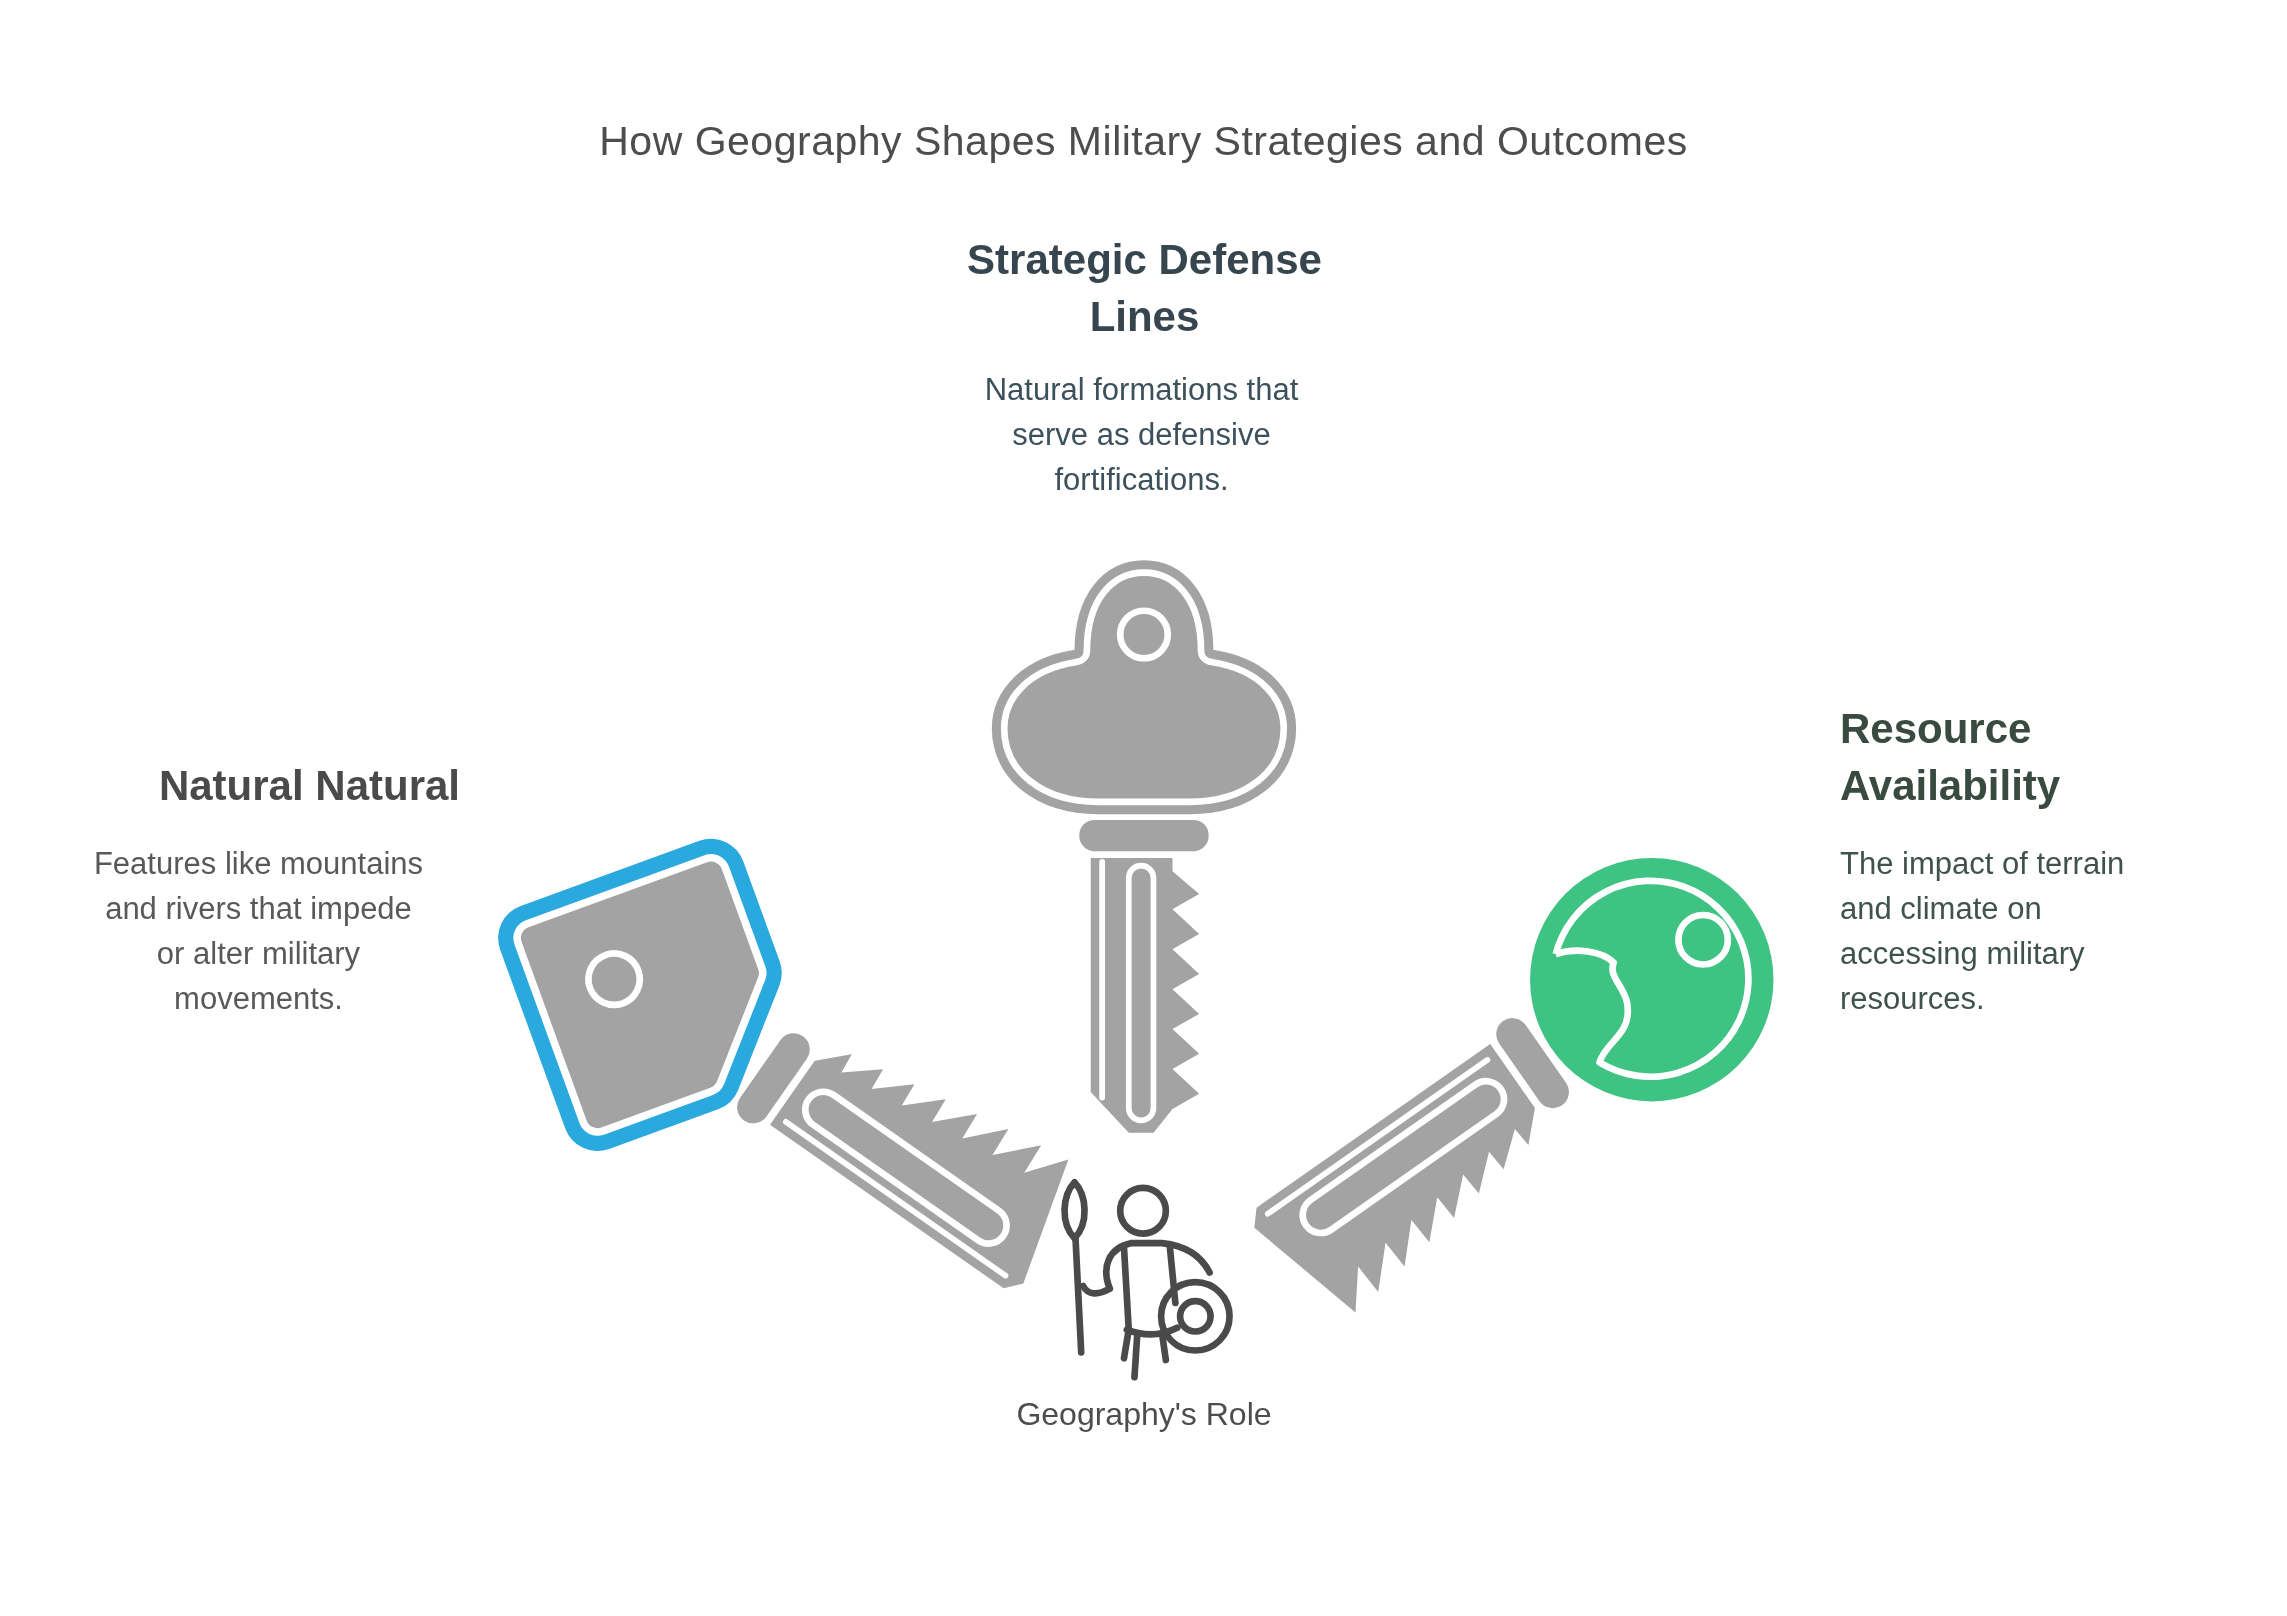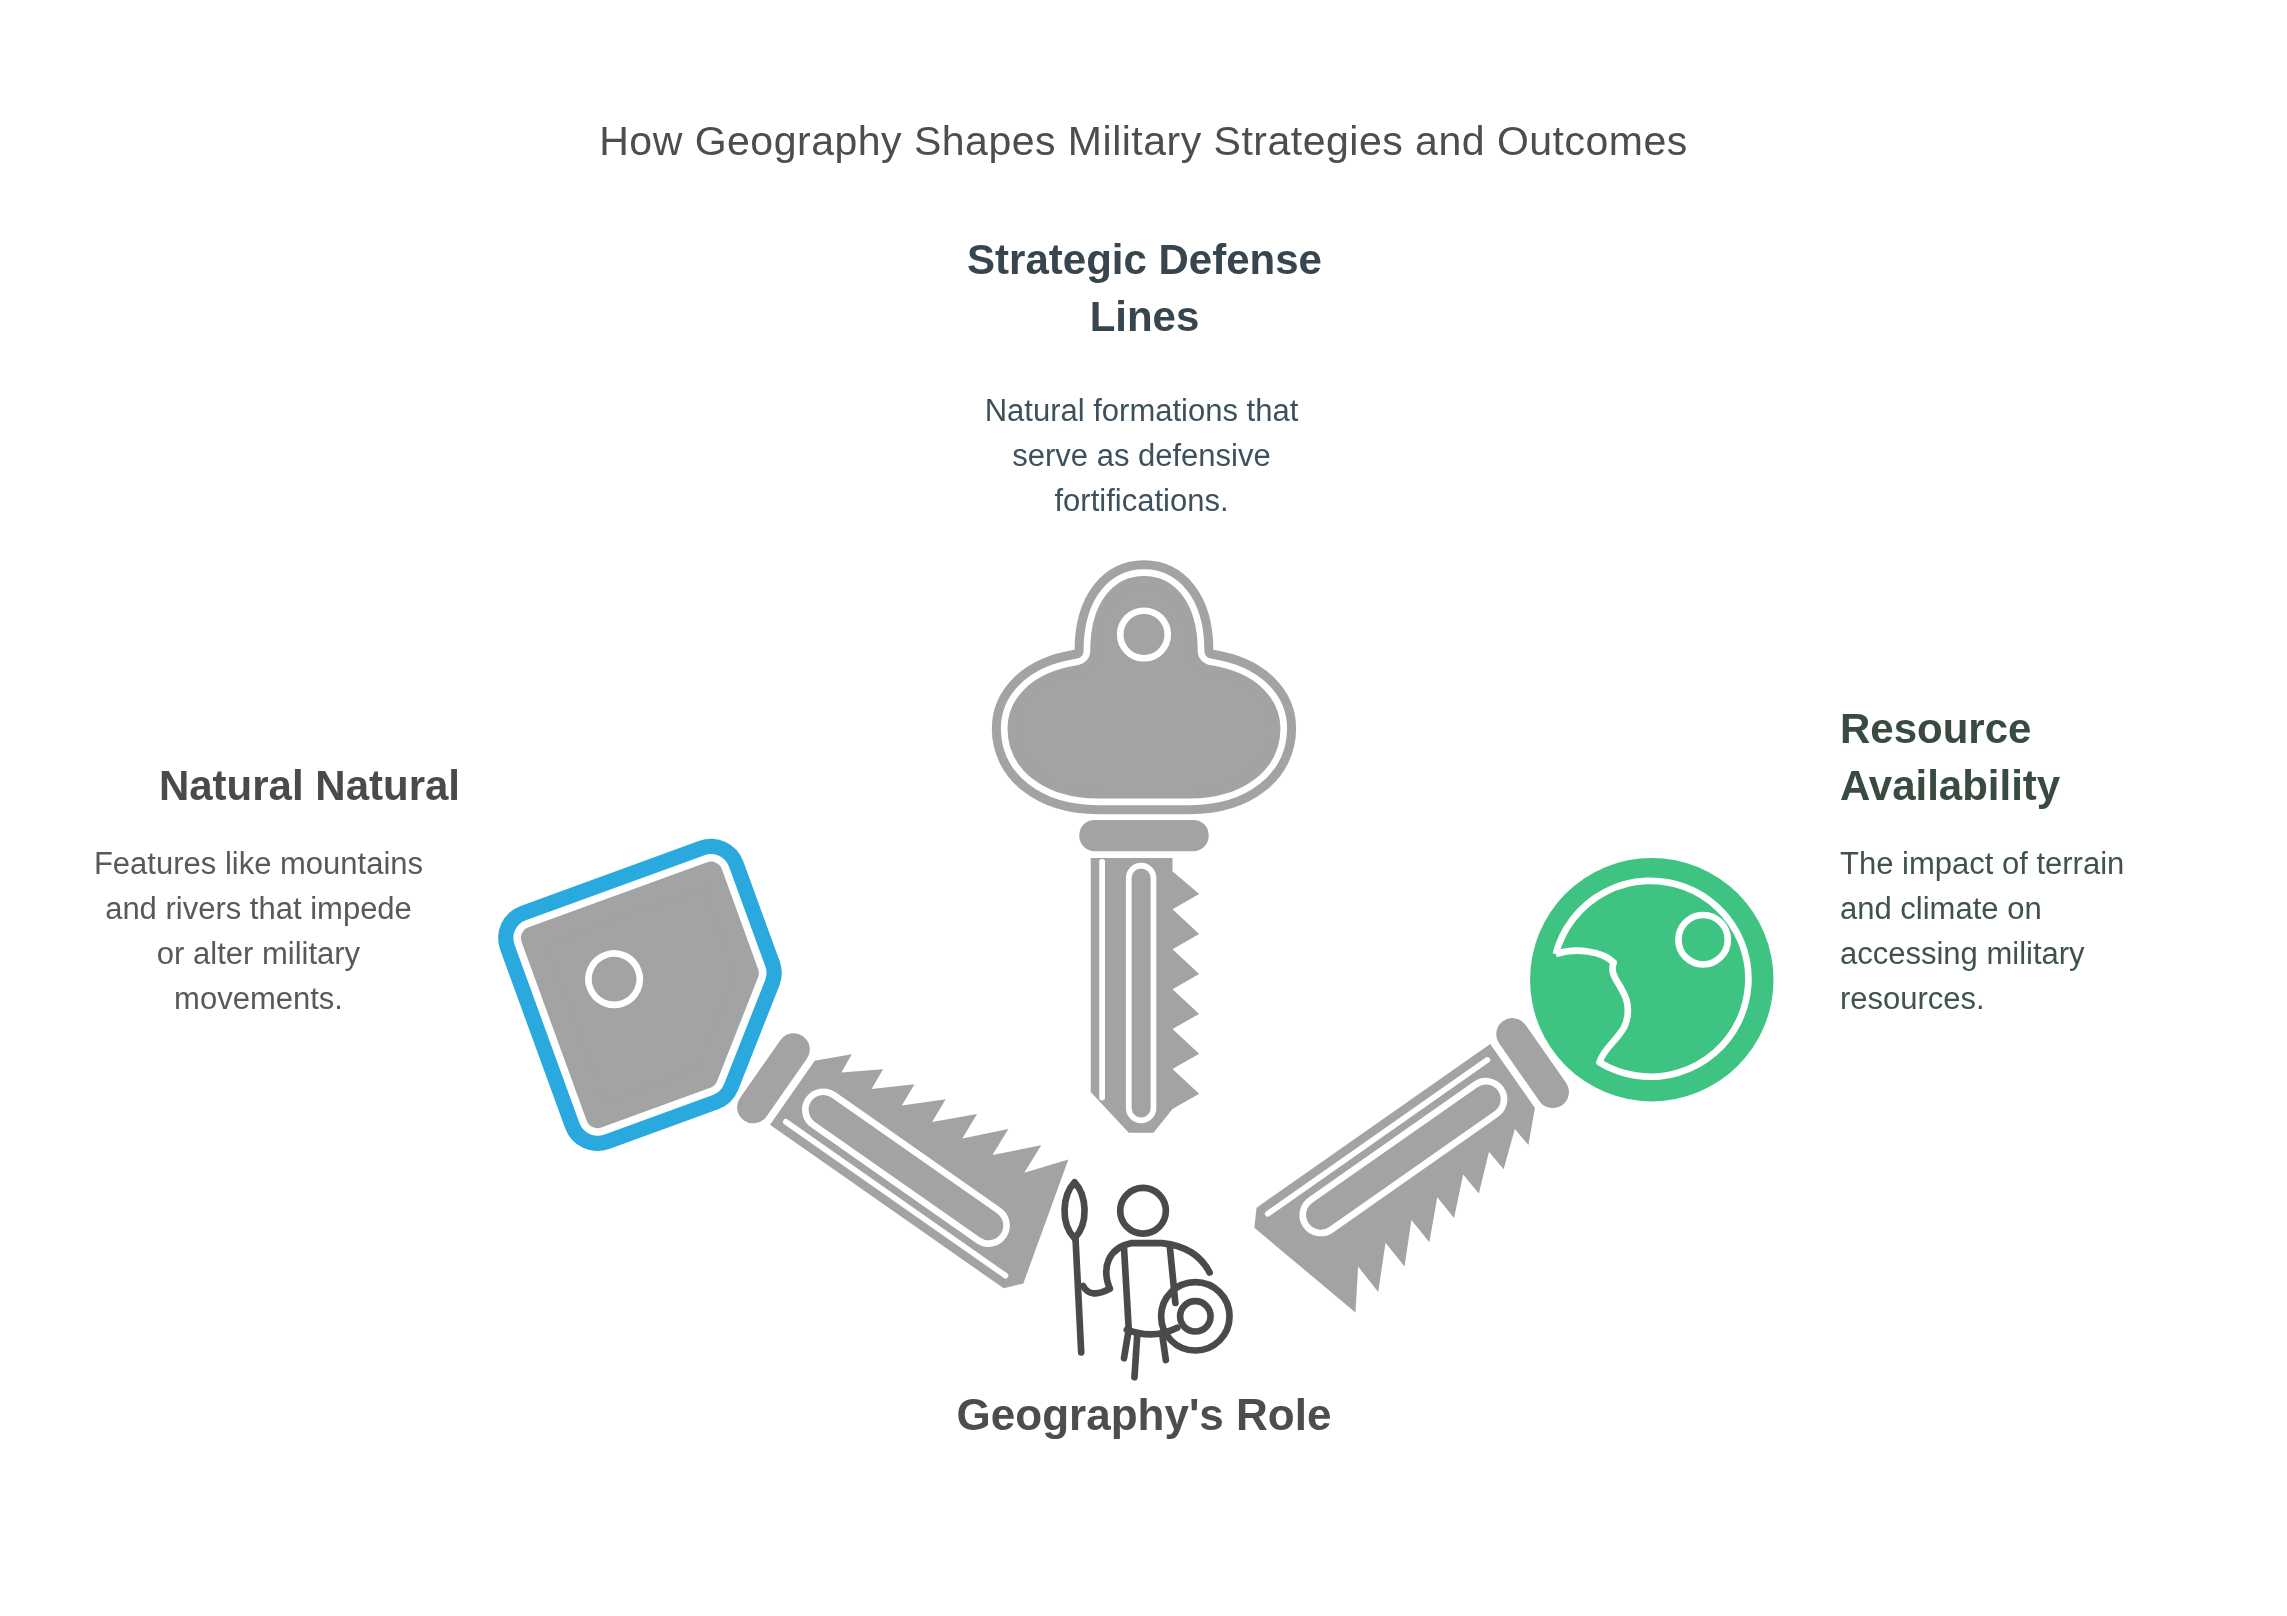--- a/index.html
+++ b/index.html
@@ -9,30 +9,30 @@
   }
   .abs { position:absolute; }
   .title {
     top:118px; left:0; width:2287px; text-align:center;
     font-size:41px; color:#4d4d4d; letter-spacing:0.5px;
   }
   .heading { font-weight:bold; font-size:42px; line-height:57px; }
   .desc { font-size:31px; line-height:45px; }
 
   .top-heading   { top:231px; left:859px; width:571px; text-align:center; color:#36454e; }
-  .top-desc      { top:388px; left:856px; width:571px; text-align:center; color:#3d515c; }
+  .top-desc      { top:367px; left:856px; width:571px; text-align:center; color:#3d515c; }
 
   .left-heading  { top:757px; left:57px;  width:403px; text-align:right;  color:#4a4a4a; }
   .left-desc     { top:841px; left:57px;  width:403px; text-align:center;  color:#58595b; }
 
   .right-heading { top:700px; left:1840px; width:438px; text-align:left;  color:#394b41; }
   .right-desc    { top:841px; left:1840px; width:438px; text-align:left;  color:#40534a; }
 
   .caption       { top:1387px; left:811px; width:666px; text-align:center;
-                   font-weight:bold; font-size:44px; line-height:55px; color:#4d4d4d; }
+                   font-weight:normal; font-size:32px; line-height:55px; color:#4d4d4d; }
   svg.art { position:absolute; top:0; left:0; }
 </style>
 </head>
 <body>
 
 <div class="canvas">
 
   <div class="abs title">How Geography Shapes Military Strategies and Outcomes</div>
 
   <div class="abs heading top-heading">

